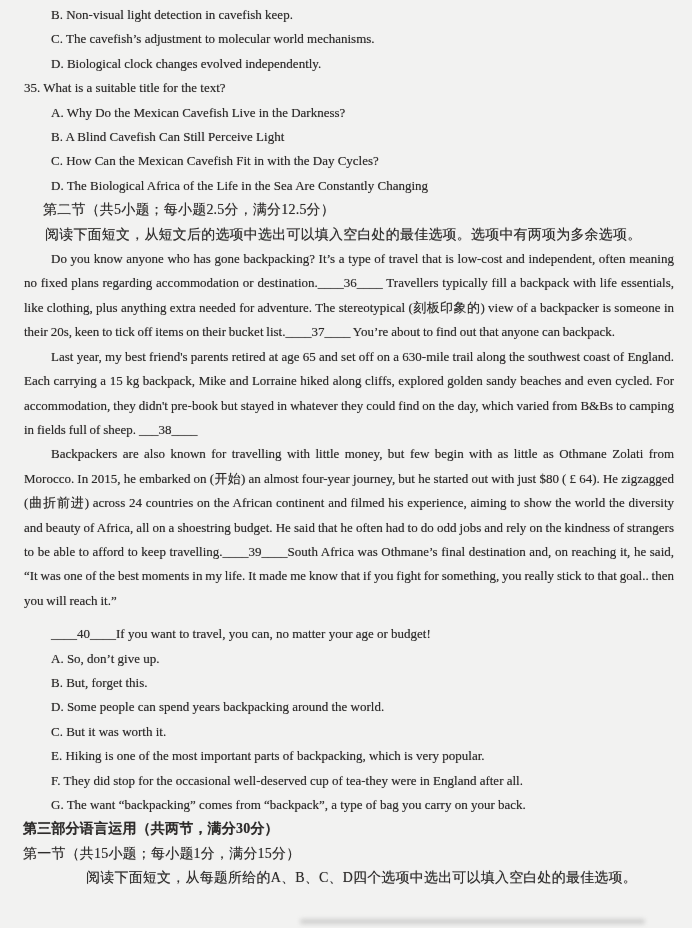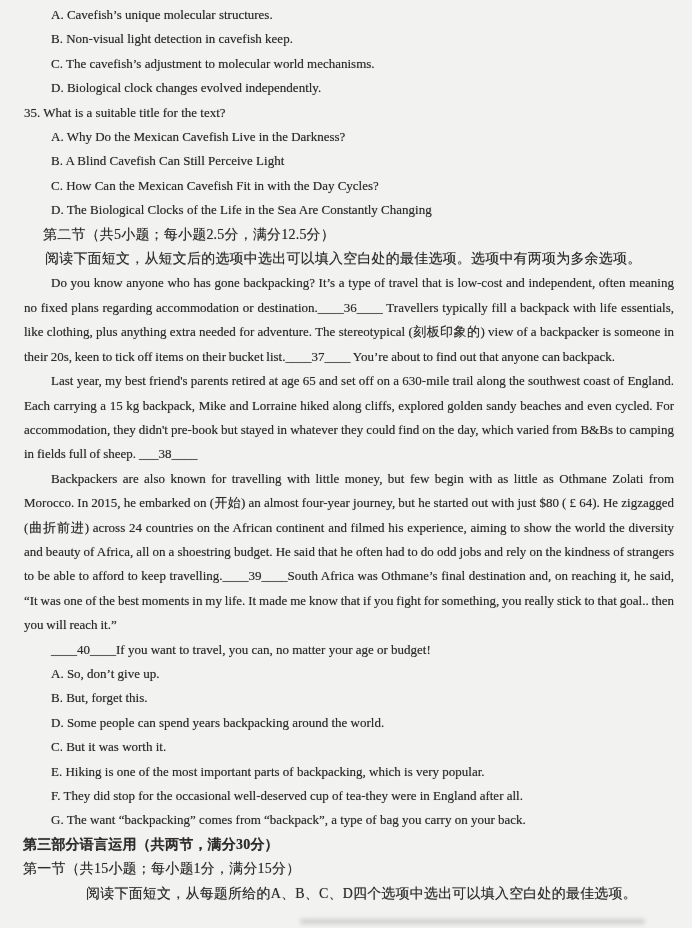--- a/index.html
+++ b/index.html
@@ -31,51 +31,50 @@
   .instr2    { margin-left: 45px; margin-right: 20px; }
   .para {
     margin-left: 24px;
     margin-right: 18px;
     text-indent: 27px;
     text-align: justify;
     line-height: 24.4px;
     font-size: 13px;
     word-spacing: -0.4px;
   }
-  .blank40   { margin-left: 51px; margin-right: 20px; }
+  .blank40   { margin-left: 51px; margin-right: 20px; margin-top: 9px; }
   .opt-cloze { margin-left: 51px; margin-right: 16px; }
   .part3-hd  { margin-left: 23px; font-weight: bold; }
   .sec1-hd   { margin-left: 23px; }
   .instr3    { margin-left: 51px; margin-right: 20px; text-align: center; }
   .scan-smudge {
     position: absolute;
     left: 300px;
     top: 919px;
     width: 345px;
     height: 5px;
     background: rgba(120,120,118,0.28);
     filter: blur(2px);
     border-radius: 3px;
   }
 </style>
 </head>
 <body>
 
 <div class="page">
 
-  <div class="line en opt-top">A. Cavefish’s unique molecular structures.</div>
   <div class="line en opt-top">B. Non-visual light detection in cavefish keep.</div>
   <div class="line en opt-top">C. The cavefish’s adjustment to molecular world mechanisms.</div>
   <div class="line en opt-top">D. Biological clock changes evolved independently.</div>
 
   <div class="line en stem">35. What is a suitable title for the text?</div>
   <div class="line en opt-top">A. Why Do the Mexican Cavefish Live in the Darkness?</div>
   <div class="line en opt-top">B. A Blind Cavefish Can Still Perceive Light</div>
   <div class="line en opt-top">C. How Can the Mexican Cavefish Fit in with the Day Cycles?</div>
-  <div class="line en opt-top">D. The Biological Clocks of the Life in the Sea Are Constantly Changing</div>
+  <div class="line en opt-top">D. The Biological Africa of the Life in the Sea Are Constantly Changing</div>
 
   <div class="line zh sec2-hd">第二节（共5小题；每小题2.5分，满分12.5分）</div>
   <div class="line zh instr2">阅读下面短文，从短文后的选项中选出可以填入空白处的最佳选项。选项中有两项为多余选项。</div>
 
   <div class="para">Do you know anyone who has gone backpacking? It’s a type of travel that is low-cost and independent, often meaning no fixed plans regarding accommodation or destination.____36____ Travellers typically fill a backpack with life essentials, like clothing, plus anything extra needed for adventure. The stereotypical (刻板印象的) view of a backpacker is someone in their 20s, keen to tick off items on their bucket list.____37____ You’re about to find out that anyone can backpack.</div>
   <div class="para">Last year, my best friend's parents retired at age 65 and set off on a 630-mile trail along the southwest coast of England. Each carrying a 15 kg backpack, Mike and Lorraine hiked along cliffs, explored golden sandy beaches and even cycled. For accommodation, they didn't pre-book but stayed in whatever they could find on the day, which varied from B&amp;Bs to camping in fields full of sheep. ___38____</div>
   <div class="para">Backpackers are also known for travelling with little money, but few begin with as little as Othmane Zolati from Morocco. In 2015, he embarked on (开始) an almost four-year journey, but he started out with just $80 ( £ 64). He zigzagged (曲折前进) across 24 countries on the African continent and filmed his experience, aiming to show the world the diversity and beauty of Africa, all on a shoestring budget. He said that he often had to do odd jobs and rely on the kindness of strangers to be able to afford to keep travelling.____39____South Africa was Othmane’s final destination and, on reaching it, he said, “It was one of the best moments in my life. It made me know that if you fight for something, you really stick to that goal.. then you will reach it.”</div>
 
   <div class="line en blank40">____40____If you want to travel, you can, no matter your age or budget!</div>
 

